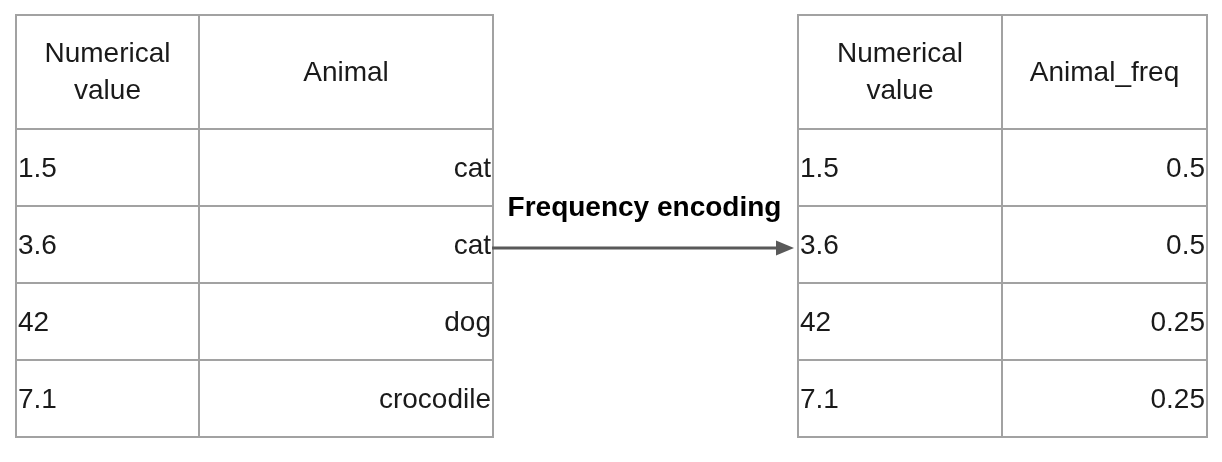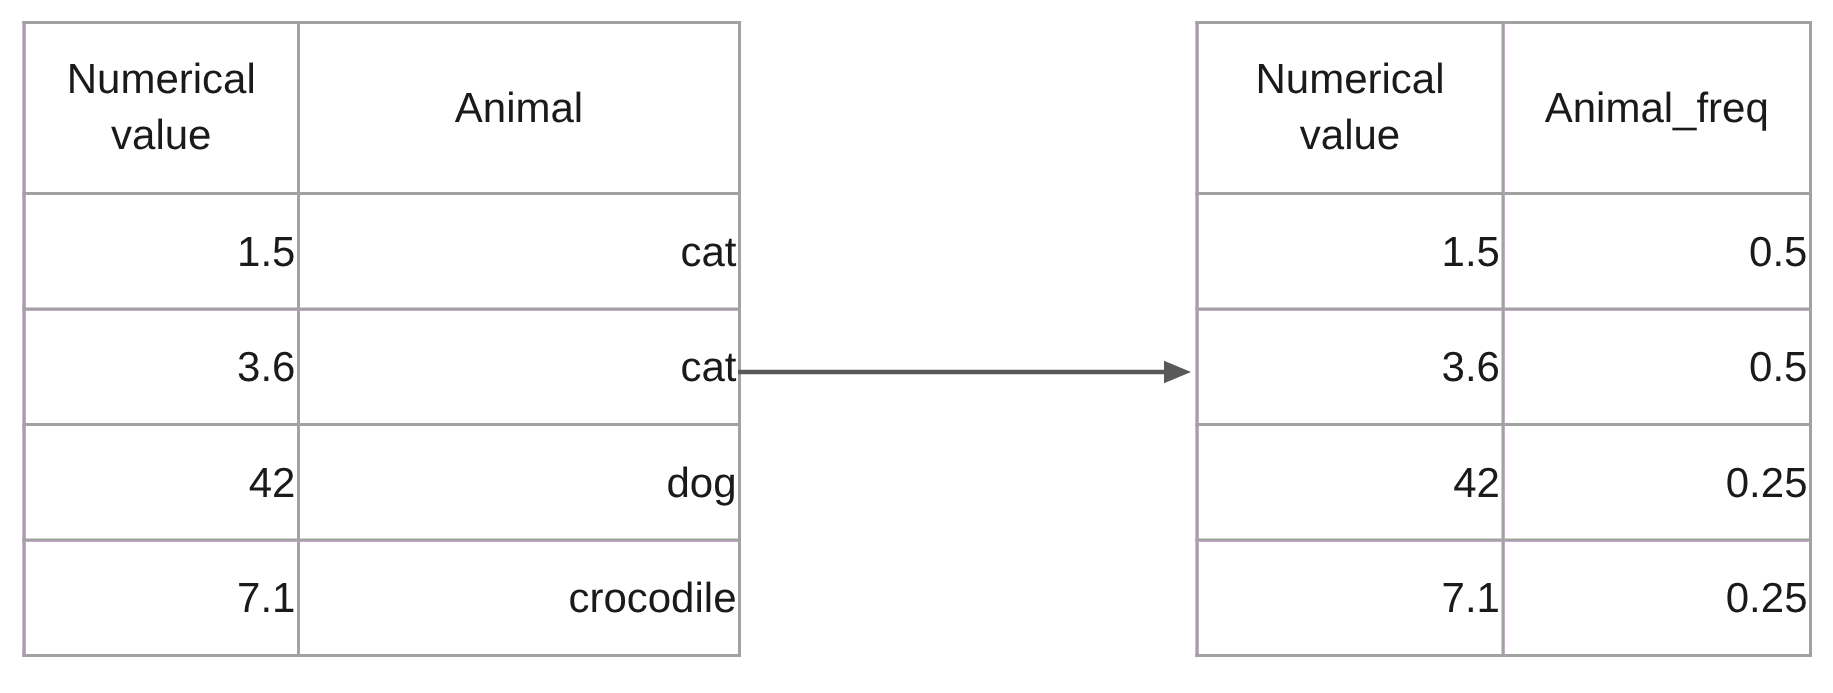--- a/index.html
+++ b/index.html
@@ -15,40 +15,40 @@
     font-family: "Liberation Sans", sans-serif;
     color: #1a1a1a;
     overflow: hidden;
   }
   table.data-table {
     position: absolute;
     top: 14px;
     border-collapse: collapse;
     table-layout: fixed;
     font-size: 28px;
-    background: #f0abfc;
+    background: #fde047;
   }
   table.data-table th,
   table.data-table td {
     border: 2px solid #a2a2a2;
     background: #ffffff;
     font-weight: 400;
     vertical-align: middle;
     overflow: hidden;
   }
   table.left-table  { left: 15px;  width: 477px; }
   table.right-table { left: 797px; width: 409px; }
 
   tr.header-row { height: 114px; }
   tr.data-row   { height: 77px;  }
 
   th.col-header { text-align: center; line-height: 1.32; }
   .wrap-narrow  { display: inline-block; max-width: 165px; }
 
-  td.cell-center { text-align: right; }
+  td.cell-center { text-align: left; }
   td.cell-left   { text-align: right; padding-left: 17px; }
 
   .arrow-label {
     position: absolute;
     left: 492px;
     top: 191px;
     width: 305px;
     text-align: center;
     font-size: 28px;
     font-weight: 700;
@@ -96,20 +96,21 @@
         <td class="cell-center">42</td>
         <td class="cell-left">dog</td>
       </tr>
       <tr class="data-row">
         <td class="cell-center">7.1</td>
         <td class="cell-left">crocodile</td>
       </tr>
     </tbody>
   </table>
 
+  <div class="arrow-label">Frequency encoding</div>
   <div class="arrow-wrap">
     <svg width="303" height="20" viewBox="0 0 303 20" xmlns="http://www.w3.org/2000/svg">
       <line x1="0" y1="10" x2="286" y2="10" stroke="#595959" stroke-width="3"></line>
       <polygon points="284,2.5 302,10 284,17.5" fill="#595959"></polygon>
     </svg>
   </div>
 
   <table class="data-table right-table">
     <colgroup>
         <col style="width:204px">

